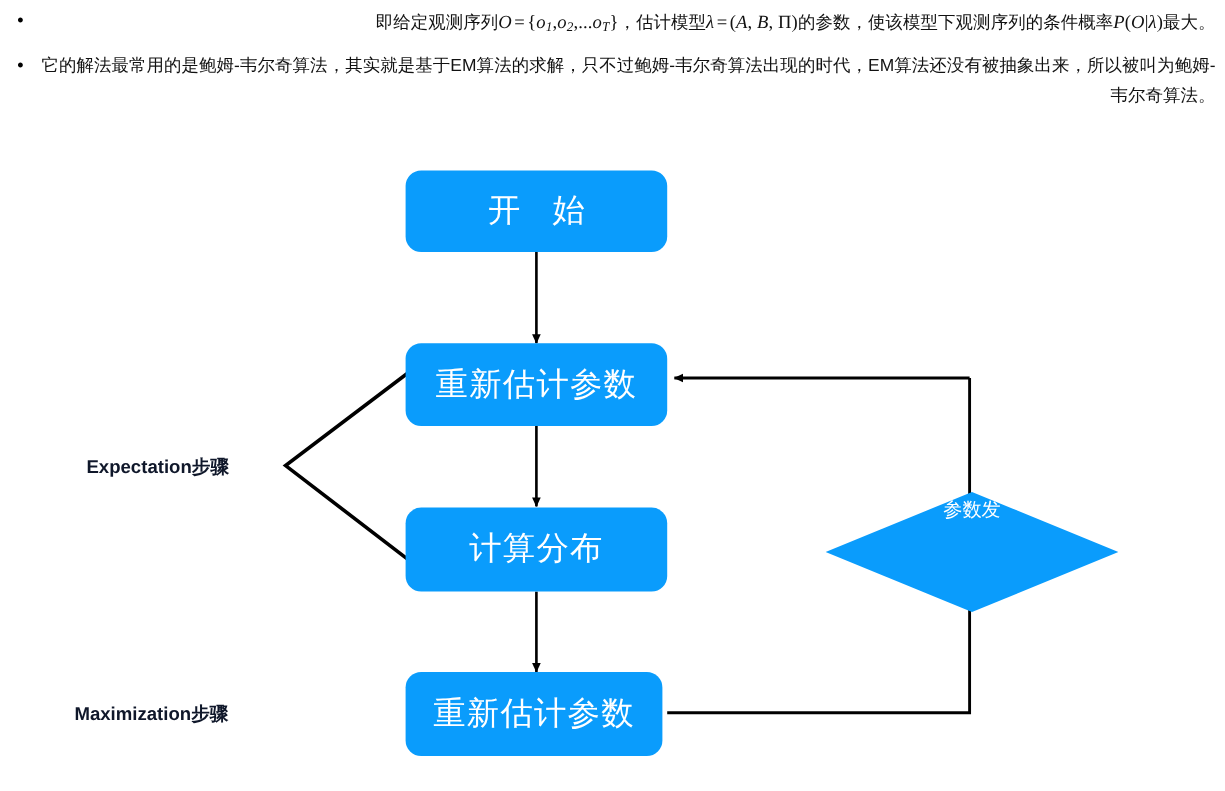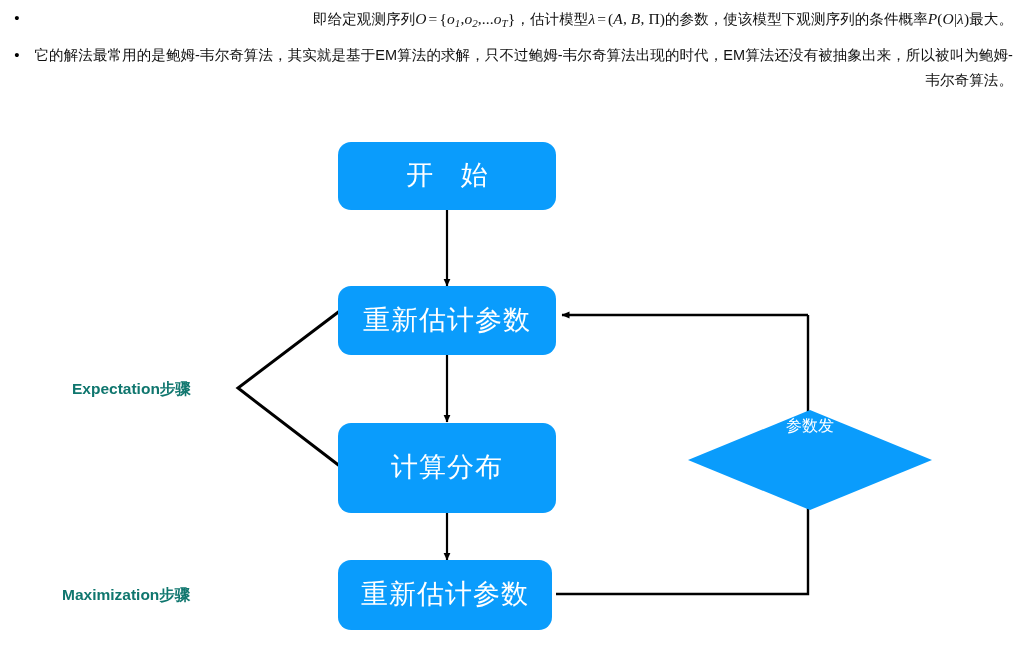--- a/index.html
+++ b/index.html
@@ -89,26 +89,26 @@
     display: flex;
     align-items: center;
     justify-content: center;
     text-align: center;
     border-radius: 13px;
     font-size: 27px;
     letter-spacing: 1px;
     line-height: 1.15;
     user-select: none;
   }
-  .node.start { letter-spacing: 10px; text-indent: 10px; }
+  .node.start { letter-spacing: 10px; text-indent: 10px; font-family: Liberation Serif, serif; }
   .side-label {
     position: absolute;
     font-size: 15.5px;
     font-weight: bold;
-    color: #0f766e;
+    color: #0f172a;
     white-space: nowrap;
     user-select: none;
   }
   .diamond-label {
     position: absolute;
     color: #ffffff;
     font-size: 16px;
     line-height: 1.45;
     text-align: center;
     user-select: none;
@@ -162,21 +162,21 @@
   </div>
 
   <div class="node start" style="left:338px; top:32px; width:218px; height:68px;">
     <span>开 始</span>
   </div>
 
   <div class="node" style="left:338px; top:176px; width:218px; height:69px;">
     <span>重新估计参数</span>
   </div>
 
-  <div class="node" style="left:338px; top:313px; width:218px; height:90px;">
+  <div class="node" style="left:338px; top:313px; width:218px; height:70px;">
     <span>计算分布</span>
   </div>
 
   <div class="node" style="left:338px; top:450px; width:214px; height:70px;">
     <span>重新估计参数</span>
   </div>
 
   <div class="side-label" style="left:72px; top:269px;">Expectation步骤</div>
 
   <div class="side-label" style="left:62px; top:475px;">Maximization步骤</div>

